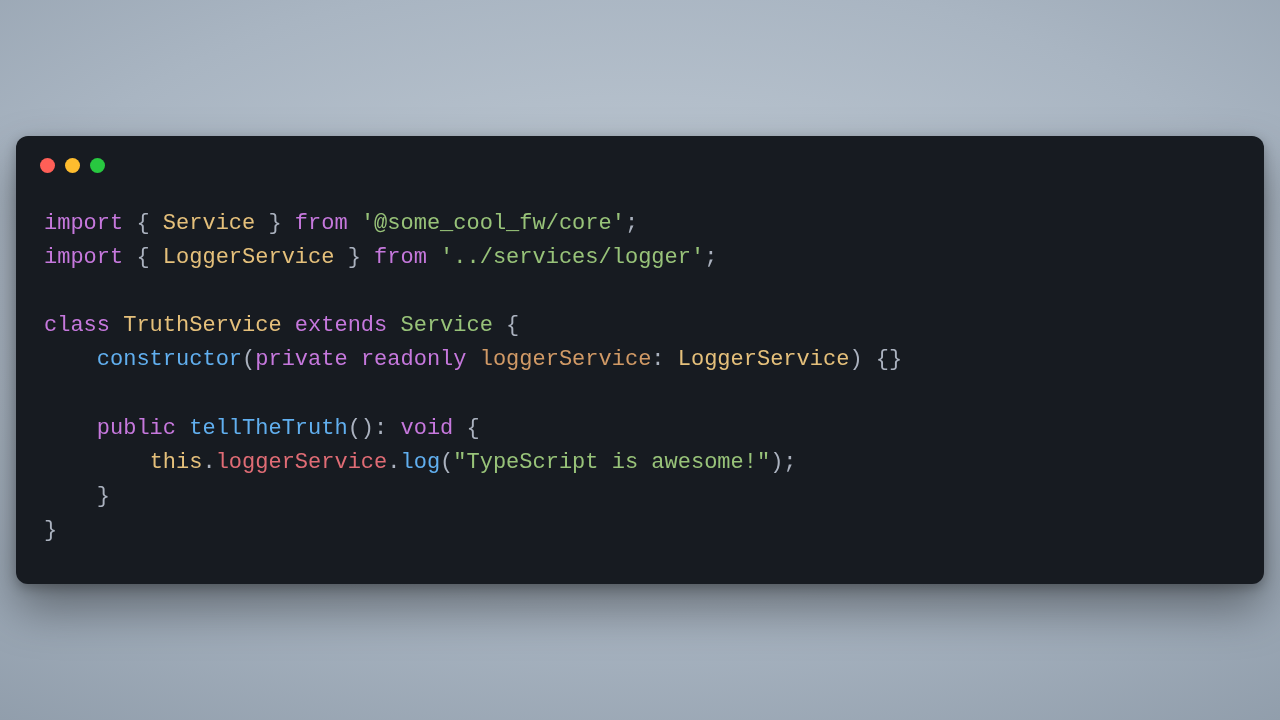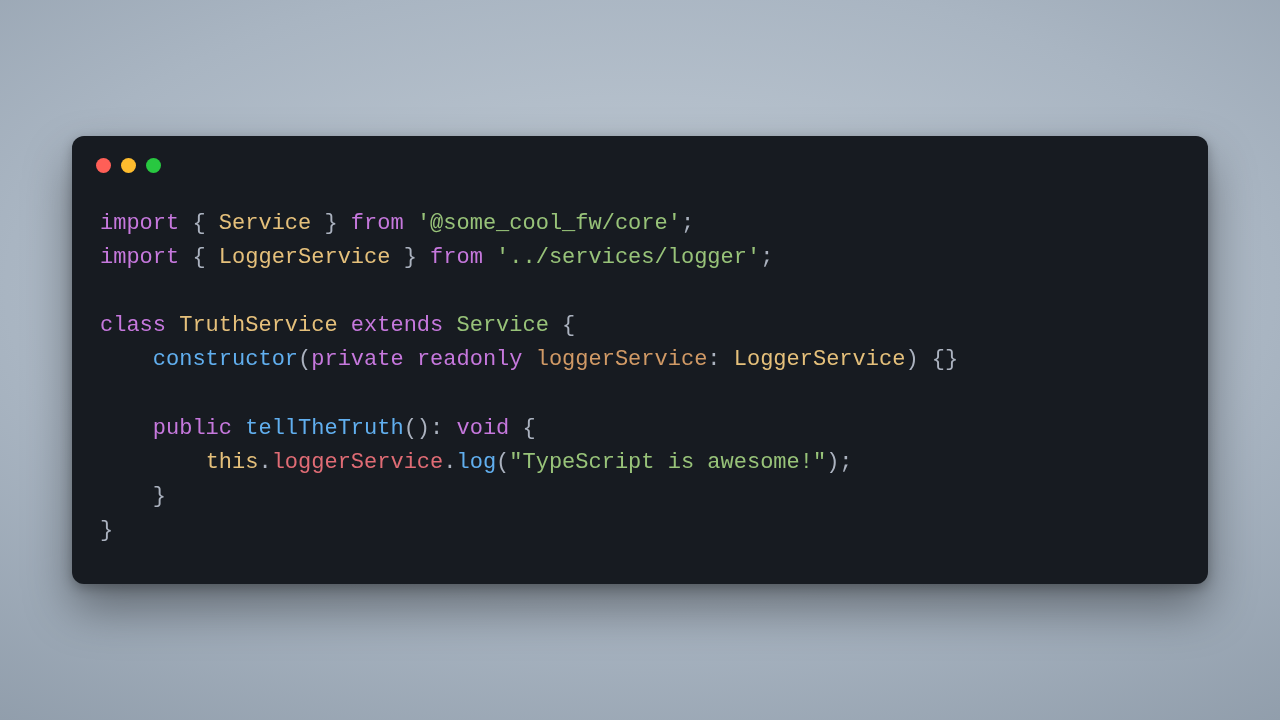--- a/index.html
+++ b/index.html
@@ -10,21 +10,21 @@
     overflow:hidden;
     font-family:ui-monospace,SFMono-Regular,Menlo,Monaco,Consolas,"Liberation Mono","Courier New",monospace;
   }
   body{
     background:radial-gradient(ellipse 90% 80% at 50% 40%, #c2ccd6 0%, #a9b5c2 55%, #8d9aa8 100%);
     display:flex;
     align-items:center;
     justify-content:center;
   }
   .window{
-    width:1136px;
+    width:1248px;
     background:#171b21;
     border-radius:12px;
     box-shadow:0 24px 48px rgba(0,0,0,0.40), 0 4px 12px rgba(0,0,0,0.25);
     padding-bottom:36px;
     box-sizing:border-box;
   }
   .titlebar{
     display:flex;
     gap:10px;
     padding:22px 24px 0 24px;

